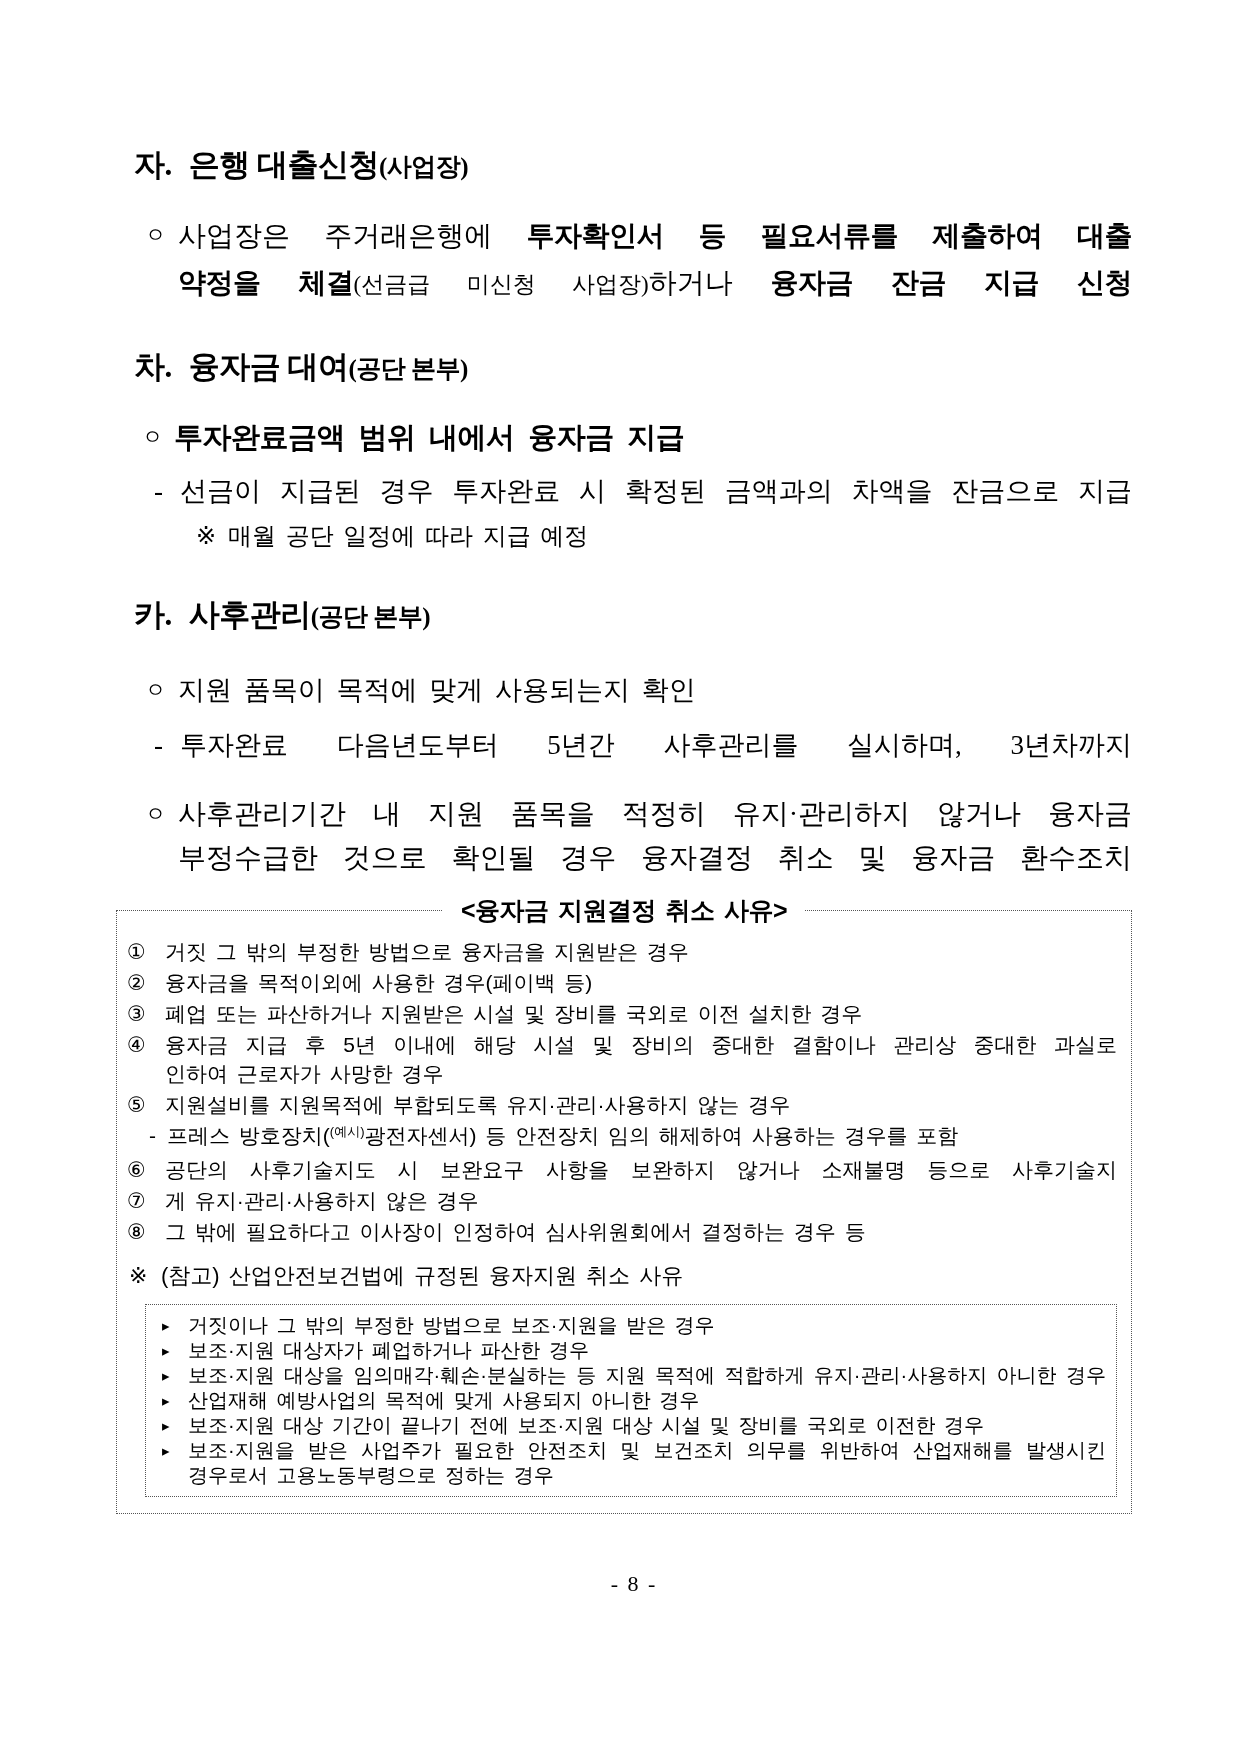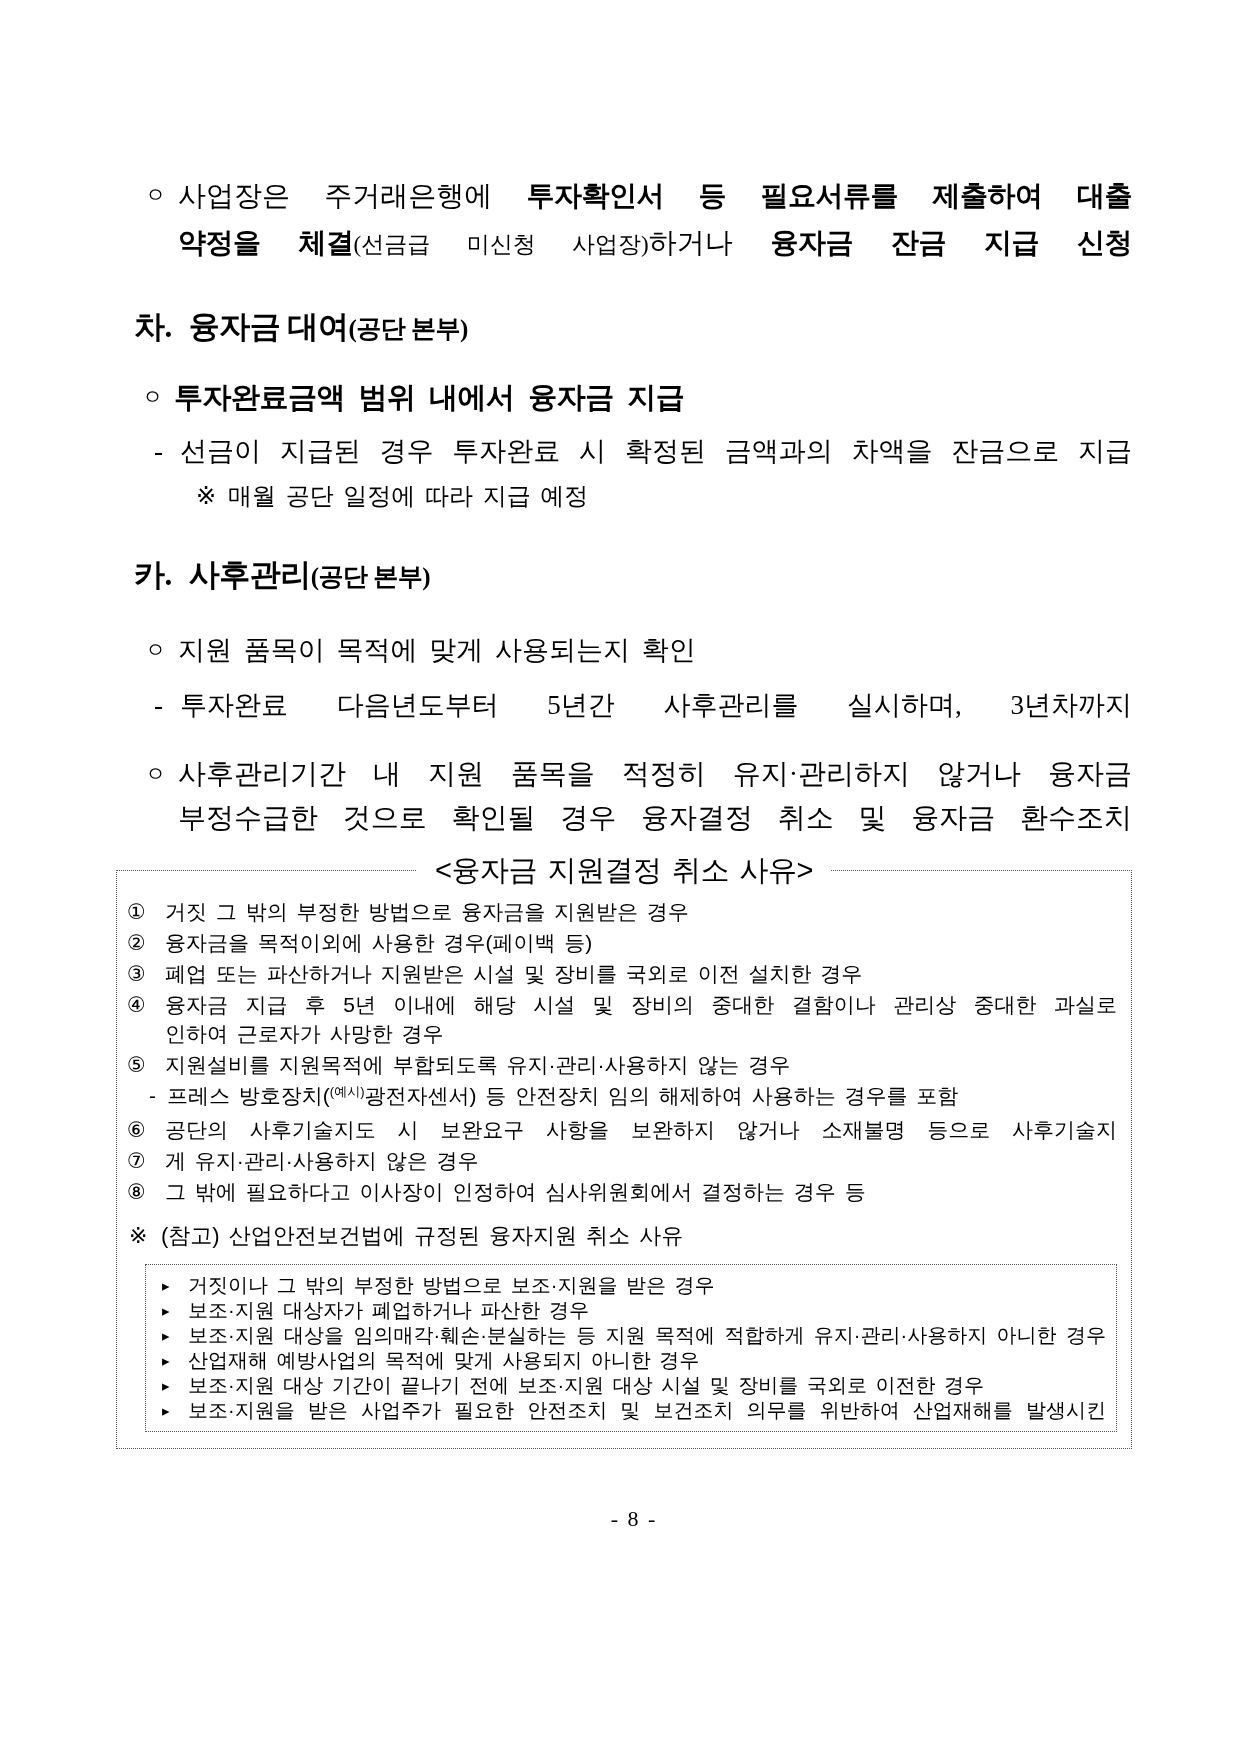--- a/index.html
+++ b/index.html
@@ -57,21 +57,21 @@
     margin-top:30px; margin-left:-18px;
     width:1016px;
     border:1.6px dotted #555;
     padding:26px 14px 14px 10px;
     font-family:"Liberation Sans","DejaVu Sans",sans-serif;
     word-spacing:3px;
   }
   .box-title { position:absolute; top:-19px; left:0; right:0; text-align:center; }
   .box-title > span {
     display:inline-block; background:#fff; padding:0 18px;
-    font-size:29px; font-weight:normal; letter-spacing:-0.5px; line-height:36px;
+    font-size:25px; font-weight:bold; letter-spacing:-0.5px; line-height:36px;
   }
   .bx-item { font-size:21px; line-height:29px; margin-bottom:2px; }
   .bx-item .marker { width:38px; }
   .bx-sub { margin-left:22px; font-size:21px; line-height:29px; margin-bottom:2px; }
   .bx-sub .marker { width:18px; }
   .sup { font-size:13px; position:relative; top:-7px; }
   .ref-note { margin-top:14px; margin-bottom:12px; margin-left:2px; font-size:22px; line-height:32px; }
   .ref-note .marker { width:32px; }
   .ref-box {
     margin:0 0 2px 18px;
@@ -82,20 +82,21 @@
   .ref-item .marker { width:26px; font-size:15px; }
 
   .footer { margin-top:56px; text-align:center; font-size:22px; line-height:28px; word-spacing:4px; }
 </style>
 </head>
 <body>
 
 <div class="page">
 
   <section>
+    <h2 class="heading"><span class="h-label">자.</span><span class="h-title">은행 대출신청</span><span class="h-paren">(사업장)</span></h2>
     <div class="row para-row">
       <span class="marker">ㅇ</span>
       <div class="btext">
         <div class="line jl"><span>사업장은 주거래은행에 </span><span class="em">투자확인서 등 필요서류를 제출하여 대출</span></div>
         <div class="line jl"><span class="em">약정을 체결</span><span class="sm">(선금급 미신청 사업장)</span><span>하거나 </span><span class="em">융자금 잔금 지급 신청</span></div>
       </div>
     </div>
   </section>
 
   <section>
@@ -237,20 +238,21 @@
       <div class="row ref-item">
         <span class="marker">▸</span>
         <div class="btext">
             <div class="line ll">보조·지원 대상 기간이 끝나기 전에 보조·지원 대상 시설 및 장비를 국외로 이전한 경우</div>
           </div>
       </div>
       <div class="row ref-item">
         <span class="marker">▸</span>
         <div class="btext">
           <div class="line jl">보조·지원을 받은 사업주가 필요한 안전조치 및 보건조치 의무를 위반하여 산업재해를 발생시킨</div>
+          <div class="line ll">경우로서 고용노동부령으로 정하는 경우</div>
         </div>
       </div>
     </div>
   </div>
 
   <div class="footer">- 8 -</div>
 
 </div>
 
 </body></html>

